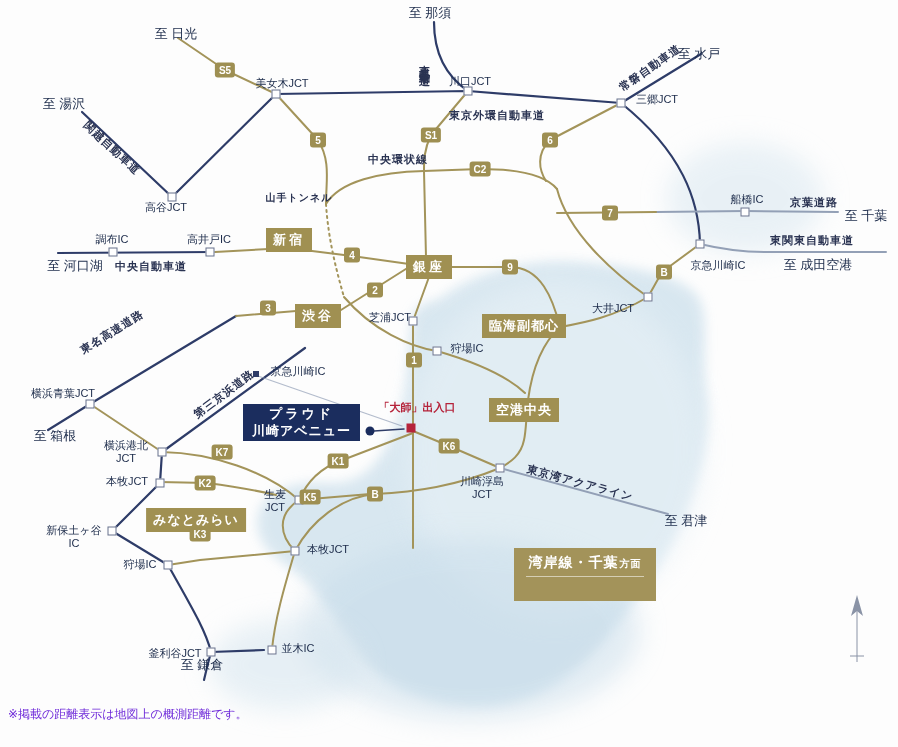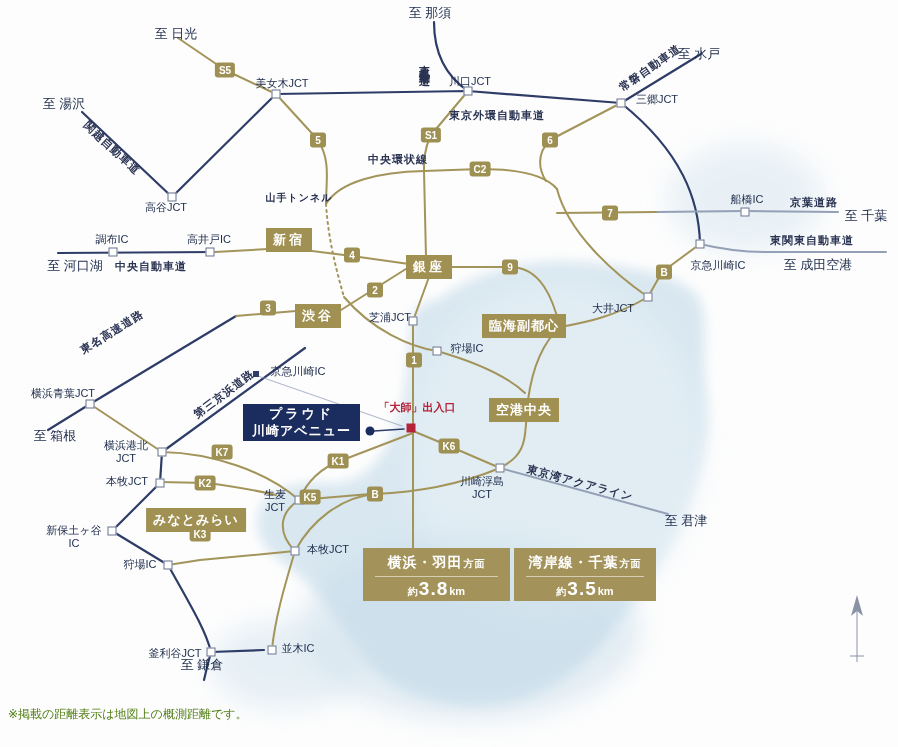--- a/index.html
+++ b/index.html
@@ -25,21 +25,21 @@
   .prop .l1{font-size:13px;font-weight:bold;letter-spacing:3px;}
   .prop .l2{font-size:13px;font-weight:bold;letter-spacing:1px;}
   .exit{font-size:11px;font-weight:bold;color:#b5233a;white-space:nowrap;}
   .dbox{position:absolute;top:548px;height:53px;background:#a3935a;color:#fff;text-align:center;}
   .dbox-title{font-size:14px;font-weight:bold;letter-spacing:1px;margin-top:6px;}
   .dbox-suffix{font-size:10px;font-weight:bold;margin-left:1px;}
   .dbox-rule{height:1px;background:rgba(255,255,255,.55);margin:4px 12px 1px;}
   .about{font-size:10px;font-weight:bold;}
   .val{font-size:19px;font-weight:bold;letter-spacing:1px;margin:0 1px;}
   .unit{font-size:11px;font-weight:bold;}
-  .note{position:absolute;left:8px;font-size:12px;color:#4d7c0f;white-space:nowrap;}
+  .note{position:absolute;left:8px;font-size:12px;color:#6d28d9;white-space:nowrap;}
 </style>
 </head>
 <body>
 
 <div id="stage">
 
   <svg width="898" height="747" viewBox="0 0 898 747">
     <defs>
       <filter id="soft" x="-30%" y="-30%" width="160%" height="160%">
           <feGaussianBlur stdDeviation="6"></feGaussianBlur>
@@ -223,34 +223,22 @@
   <div class="c b" style="left:200px;top:534px">K3</div>
 
   <div class="prop">
     <div class="l1">プラウド</div>
     <div class="l2">川崎アベニュー</div>
   </div>
   <div class="c dot" style="left:370px;top:431px"></div>
   <div class="c mkr" style="left:411px;top:428px"></div>
   <div class="c exit" style="left:417px;top:407px">「大師」出入口</div>
 
-  <div class="dbox" style="left:363px;width:147px">
-    <div class="dbox-title">
-      <span>横浜・羽田</span><span class="dbox-suffix">方面</span>
-    </div>
-    <div class="dbox-rule"></div>
-    <div class="dbox-dist">
-      <span class="about">約</span><span class="val">3.8</span><span class="unit">km</span>
-    </div>
-  </div>
   <div class="dbox" style="left:514px;width:142px">
     <div class="dbox-title">
       <span>湾岸線・千葉</span><span class="dbox-suffix">方面</span>
     </div>
     <div class="dbox-rule"></div>
-    <div class="dbox-dist">
-      <span class="about">約</span><span class="val">3.5</span><span class="unit">km</span>
-    </div>
   </div>
 
   <div class="note" style="top:706px">※掲載の距離表示は地図上の概測距離です。</div>
 
 </div>
 
 </body></html>

